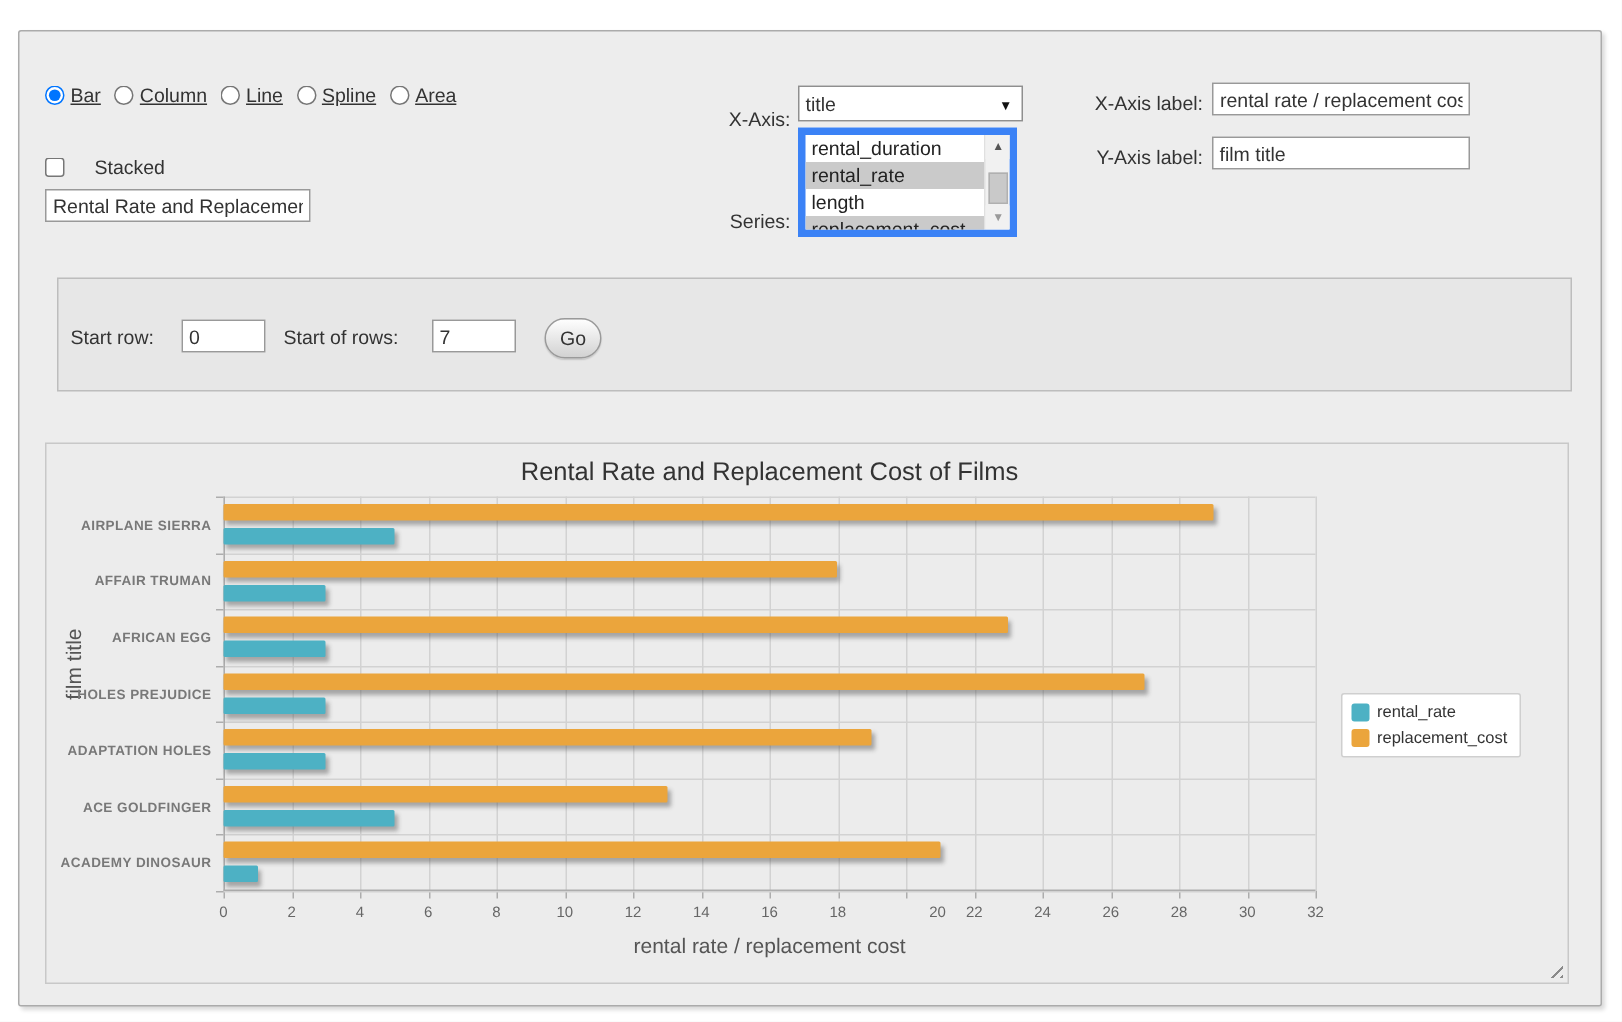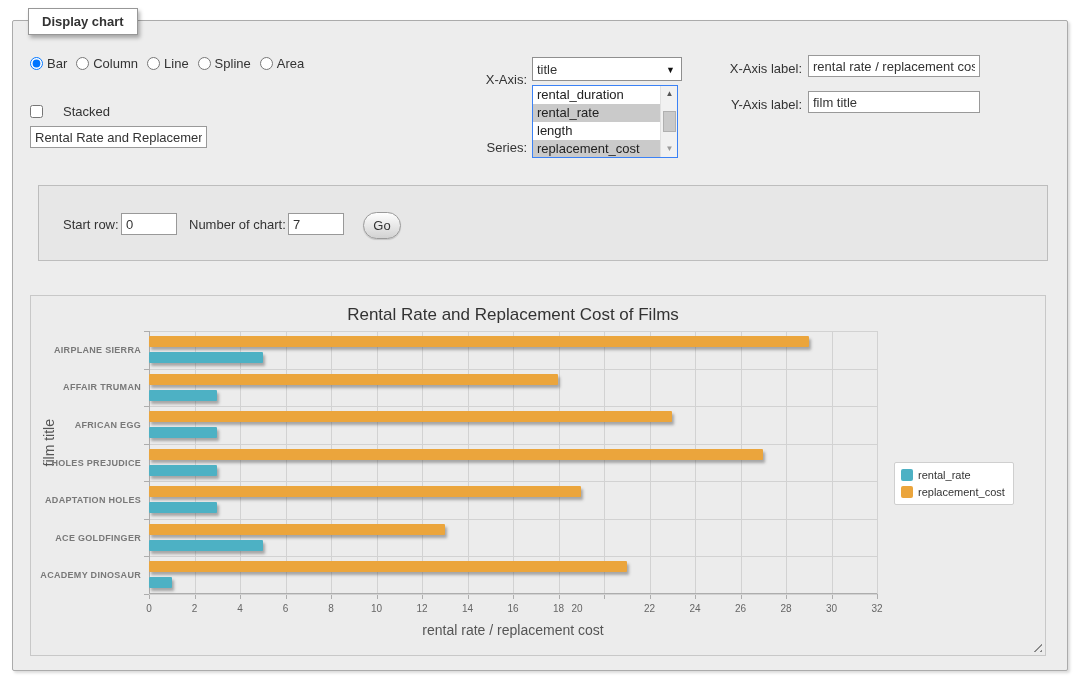--- a/index.html
+++ b/index.html
@@ -11,36 +11,36 @@
   .fs { position:absolute; left:12px; top:20px; width:1056px; height:651px;
     background:#ededed; border:1px solid #ababab; border-radius:2px;
     box-shadow:2px 2px 3px rgba(0,0,0,0.15); }
   .fs-legend { position:absolute; left:28px; top:8px; padding:5px 13px;
     background:#fff; border:1px solid #979797; font-size:13px; font-weight:bold;
     color:#333; box-shadow:2px 3px 4px rgba(0,0,0,0.3); z-index:5; }
 
   
   .ctl-label { position:absolute; font-size:13px; color:#333; }
   #chart-types { position:absolute; left:30px; top:56px; display:flex; gap:9px;
-    font-size:13px; align-items:flex-start; }
+    font-size:13px; align-items:flex-start;text-decoration:underline; }
   .radio-item { display:flex; align-items:center; gap:4px; }
   #stacked-row { position:absolute; left:30px; top:104px; display:flex; gap:20px;
     align-items:center; font-size:13px; }
   input[type=text].txt { border:1px solid #999; background:#fff; height:22px;
     font-size:13px; font-family:"Liberation Sans",sans-serif; padding:0 4px;
     color:#333; white-space:nowrap; overflow:hidden; }
   #title-input { position:absolute; left:30px; top:126px; width:177px; }
 
   .fakeselect { position:absolute; left:532px; top:57px; width:150px; height:24px;
     background:#fff; border:1px solid #8f8f8f; font-size:13px; display:flex;
     align-items:center; padding:0 4px; }
   .fakeselect .arrow { position:absolute; right:6px; top:7px; font-size:9px; color:#111; }
 
   .listbox { position:absolute; left:532px; top:85px; width:146px; height:73px;
-    background:#fff; border:1px solid #3b82f6; overflow:hidden; }
+    background:#fff; border:5px solid #3b82f6; overflow:hidden; }
   .listbox .opts { position:absolute; left:0; top:0; right:17px; bottom:0; }
   .opt { height:18px; line-height:18px; font-size:13px; padding-left:4px;
     white-space:nowrap; color:#222; }
   .opt.sel { background:#cacaca; }
   .sb { position:absolute; right:0; top:0; width:17px; bottom:0; background:#f1f1f1;
     border-left:1px solid #e0e0e0; }
   .sb .btn { position:absolute; left:0; width:17px; height:16px; background:#f1f1f1;
     color:#555; font-size:8px; text-align:center; line-height:16px; }
   .sb .up { top:0; } .sb .down { bottom:0; color:#9a9a9a; }
   .sb .thumb { position:absolute; left:2px; width:13px; top:25px; height:21px;
@@ -50,21 +50,21 @@
   #series-caption { left:465px; top:140px; width:62px; text-align:right; }
   #xlabel-caption { left:712px; top:61px; width:90px; text-align:right; }
   #ylabel-caption { left:712px; top:97px; width:90px; text-align:right; }
   #xlabel-input { position:absolute; left:808px; top:55px; width:172px; }
   #ylabel-input { position:absolute; left:808px; top:91px; width:172px; }
 
   
   .rows-panel { position:absolute; left:38px; top:185px; width:1010px; height:76px;
     background:#e7e7e7; border:1px solid #bdbdbd; }
   .rows-panel .lbl { position:absolute; font-size:13px; color:#333; top:31px; }
-  #startrow-lbl { left:8px;margin-left:16px; } #numrows-lbl { left:150px; }
+  #startrow-lbl { left:8px; } #numrows-lbl { left:150px; }
   #startrow-input { position:absolute; left:82px; top:27px; width:56px; }
   #numrows-input { position:absolute; left:249px; top:27px; width:56px; }
   #go-btn { position:absolute; left:324px; top:26px; width:38px; height:27px;
     border-radius:14px; border:1px solid #9a9a9a; font-size:13px; color:#333;
     background:linear-gradient(#fefefe,#d2d2d2); text-align:center; line-height:25px;
     box-shadow:0 1px 1px rgba(0,0,0,0.15); cursor:pointer; }
 
   
   .chart-box { position:absolute; left:30px; top:295px; width:1016px; height:361px;
     background:#ececec; border:1px solid #c8c8c8; }
@@ -94,21 +94,20 @@
   .swatch { width:12px; height:12px; border-radius:2px; }
   .grip { position:absolute; right:3px; bottom:3px; width:11px; height:11px;
     background:repeating-linear-gradient(-45deg,#8a8a8a 0 1.5px,transparent 1.5px 4.5px);
     clip-path:polygon(100% 0,100% 100%,0 100%); cursor:se-resize; }
 </style>
 </head>
 <body>
 
 <div class="page">
   <div class="fs"></div>
-  <div class="fs-legend">Display chart</div>
 
   <div id="chart-types">
       <label class="radio-item">
         <input type="radio" name="ctype" checked="" style="">
         <span>Bar</span>
       </label>
       <label class="radio-item">
         <input type="radio" name="ctype" style="">
         <span>Column</span>
       </label>
@@ -156,21 +155,21 @@
 
   <span class="ctl-label" id="xlabel-caption">X-Axis label:</span>
   <input type="text" class="txt" id="xlabel-input" value="rental rate / replacement cost" style="">
 
   <span class="ctl-label" id="ylabel-caption">Y-Axis label:</span>
   <input type="text" class="txt" id="ylabel-input" value="film title" style="">
 
   <div class="rows-panel">
     <span class="lbl" id="startrow-lbl">Start row:</span>
     <input type="text" class="txt" id="startrow-input" value="0" style="">
-    <span class="lbl" id="numrows-lbl">Number of chart:</span>
+    <span class="lbl" id="numrows-lbl">Start of rows:</span>
     <input type="text" class="txt" id="numrows-input" value="7" style="">
     <div id="go-btn">Go</div>
   </div>
 
   <div class="chart-box" id="chart-box">
     <div class="chart-title">Rental Rate and Replacement Cost of Films</div>
     <div class="y-axis-title">film title</div>
     <div class="plot" id="plot">
         <div class="vgrid" style="left: 0px;"></div>
         <div class="tick-b" style="left: 0px;"></div>
@@ -254,21 +253,21 @@
   <div class="xtick-label" style="left: 98px;">0</div>
       <div class="xtick-label" style="left: 143.5px;">2</div>
       <div class="xtick-label" style="left: 189px;">4</div>
       <div class="xtick-label" style="left: 234.5px;">6</div>
       <div class="xtick-label" style="left: 280px;">8</div>
       <div class="xtick-label" style="left: 325.5px;">10</div>
       <div class="xtick-label" style="left: 371px;">12</div>
       <div class="xtick-label" style="left: 416.5px;">14</div>
       <div class="xtick-label" style="left: 462px;">16</div>
       <div class="xtick-label" style="left: 507.5px;">18</div>
-      <div class="xtick-label" style="left: 526px;">20</div>
+      <div class="xtick-label" style="left: 574px;">20</div>
       <div class="xtick-label" style="left: 598.5px;">22</div>
       <div class="xtick-label" style="left: 644px;">24</div>
       <div class="xtick-label" style="left: 689.5px;">26</div>
       <div class="xtick-label" style="left: 735px;">28</div>
       <div class="xtick-label" style="left: 780.5px;">30</div>
       <div class="xtick-label" style="left: 826px;">32</div>
       <div class="cat-label" style="top: 48.7857px;">AIRPLANE SIERRA</div>
       <div class="cat-label" style="top: 86.3571px;">AFFAIR TRUMAN</div>
       <div class="cat-label" style="top: 123.929px;">AFRICAN EGG</div>
       <div class="cat-label" style="top: 161.5px;">HOLES PREJUDICE</div>

